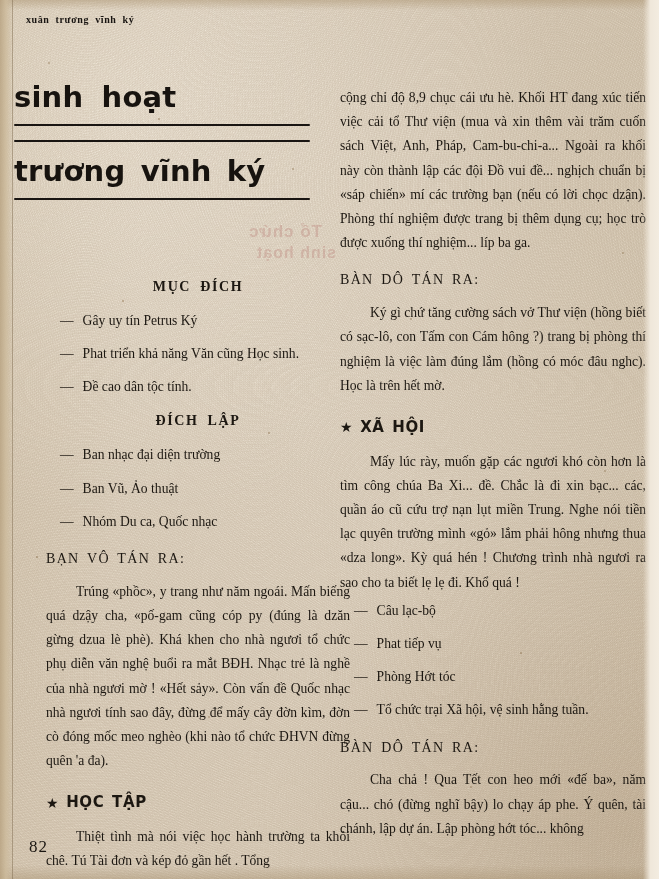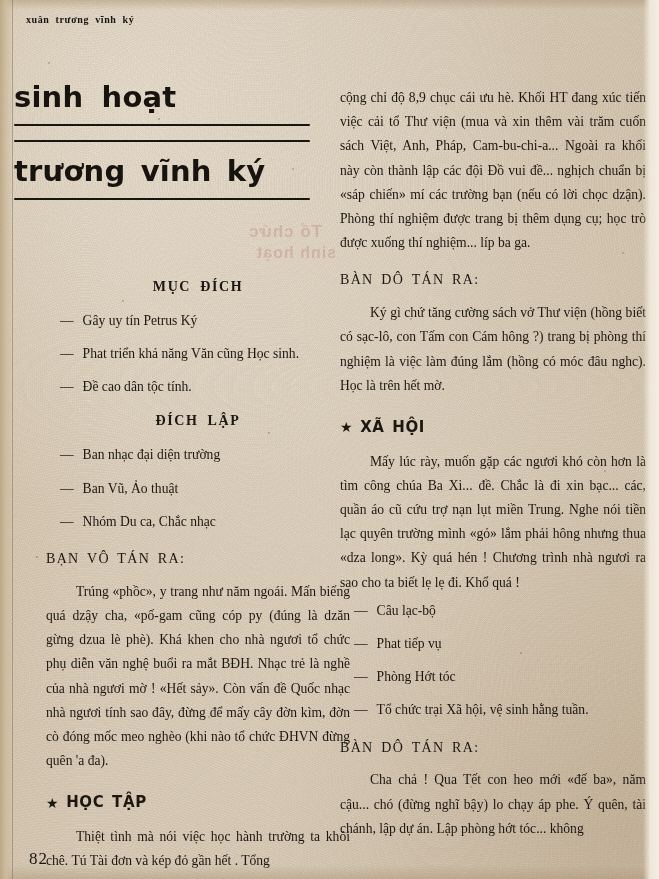--- a/index.html
+++ b/index.html
@@ -149,21 +149,21 @@
   ul.dashlist li{
     display:flex;gap:9px;
     margin:0 0 9px 0;
     padding-left:14px;
     text-align:left;
   }
   ul.dashlist li .dash{flex:0 0 auto;}
   ul.dashlist li .txt{flex:1 1 auto;}
 
   .folio{
-    position:absolute;left:29px;bottom:10px;
+    position:absolute;left:29px;bottom:22px;
     font-size:17px;font-weight:400;letter-spacing:1px;
     color:#1b1712;
   }
 
   
   .content{filter:blur(.12px);}
 </style>
 </head>
 <body>
 
@@ -230,21 +230,21 @@
         <li>
           <span class="dash">—</span>
           <span class="txt">Ban nhạc đại diện trường</span>
         </li>
         <li>
           <span class="dash">—</span>
           <span class="txt">Ban Vũ, Ảo thuật</span>
         </li>
         <li>
           <span class="dash">—</span>
-          <span class="txt">Nhóm Du ca, Chắc nhạc</span>
+          <span class="txt">Nhóm Du ca, Quốc nhạc</span>
         </li>
       </ul>
 
       <div class="h-left">BẠN VÔ TÁN RA:</div>
 
       <p class="body">Trúng «phồc», y trang như năm ngoái. Mấn biếng quá dzậy cha, «pố-gam cũng cóp py (đúng là dzăn gừng dzua lè phè). Khá khen cho nhà ngươi tổ chức phụ diễn văn nghệ buổi ra mắt BĐH. Nhạc trẻ là nghề của nhà ngươi mờ ! «Hết sảy». Còn vấn đề Quốc nhạc nhà ngươi tính sao đây, đừng để mấy cây đờn kìm, đờn cò đóng mốc meo nghèo (khi nào tổ chức ĐHVN đừng quên 'a đa).</p>
 
       <div class="h-star">
         <span class="star">★</span>
         <span>HỌC TẬP</span>

